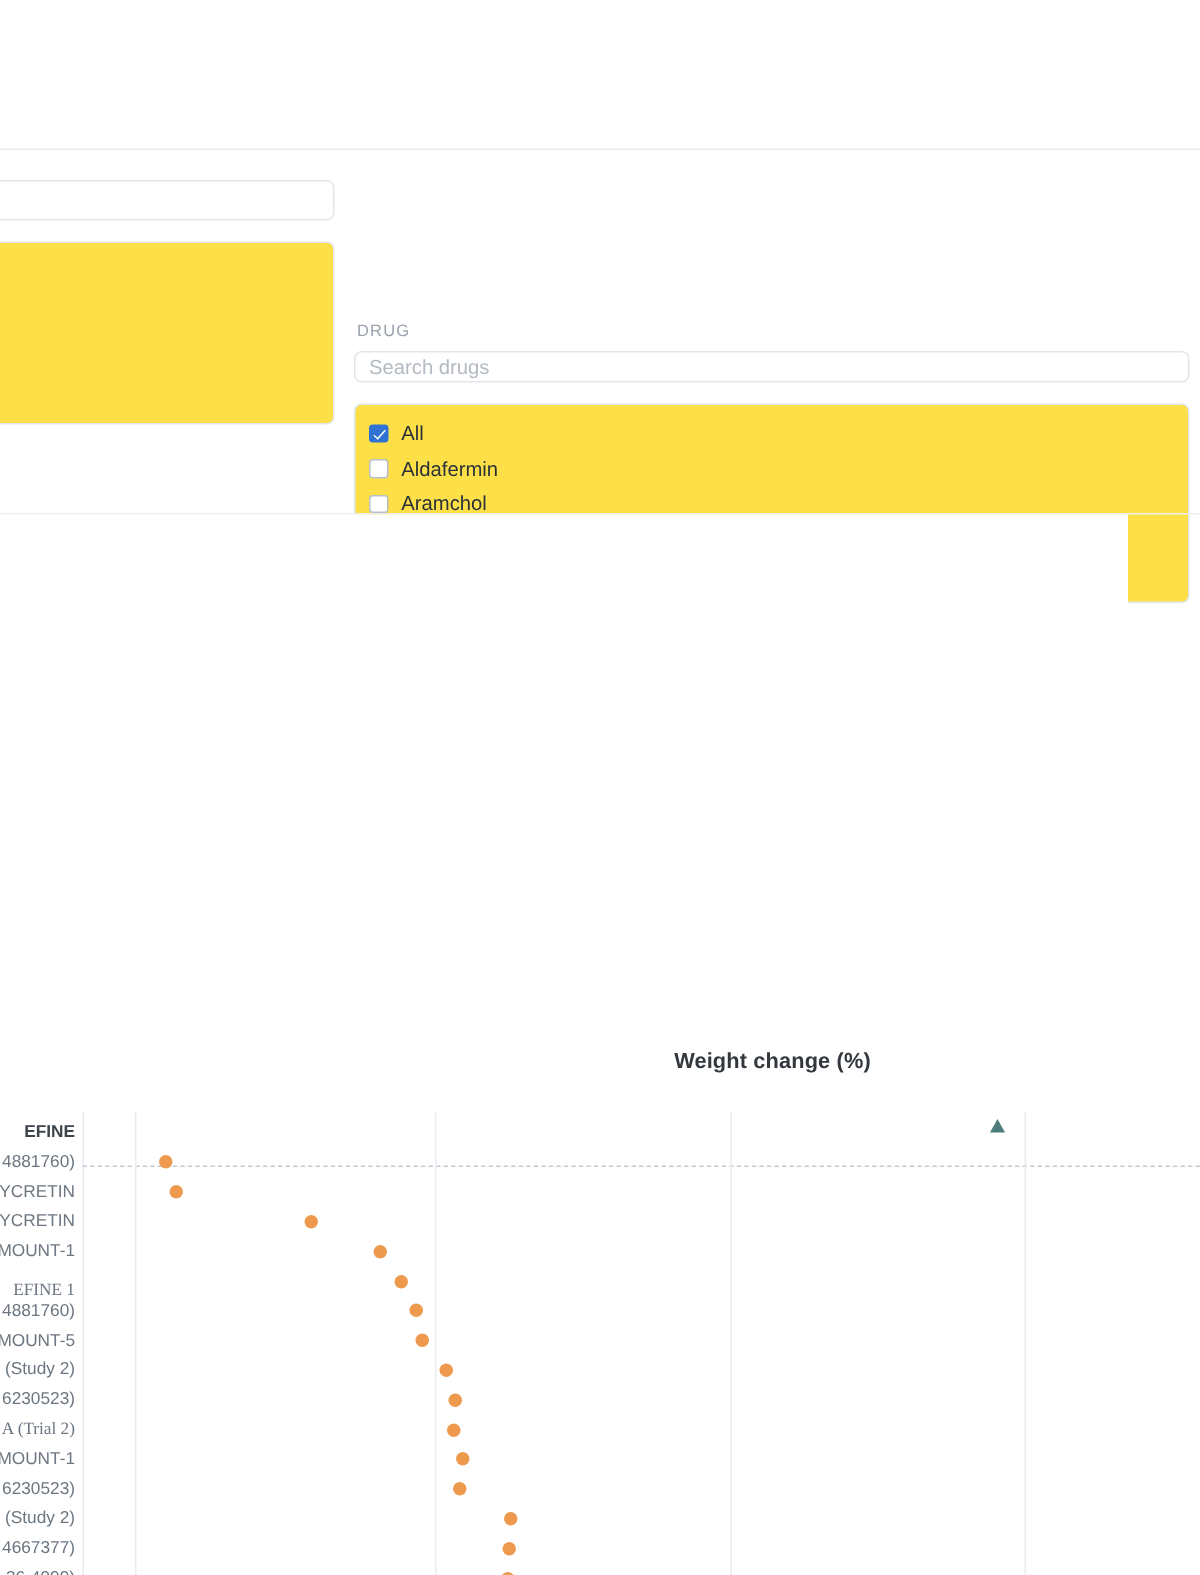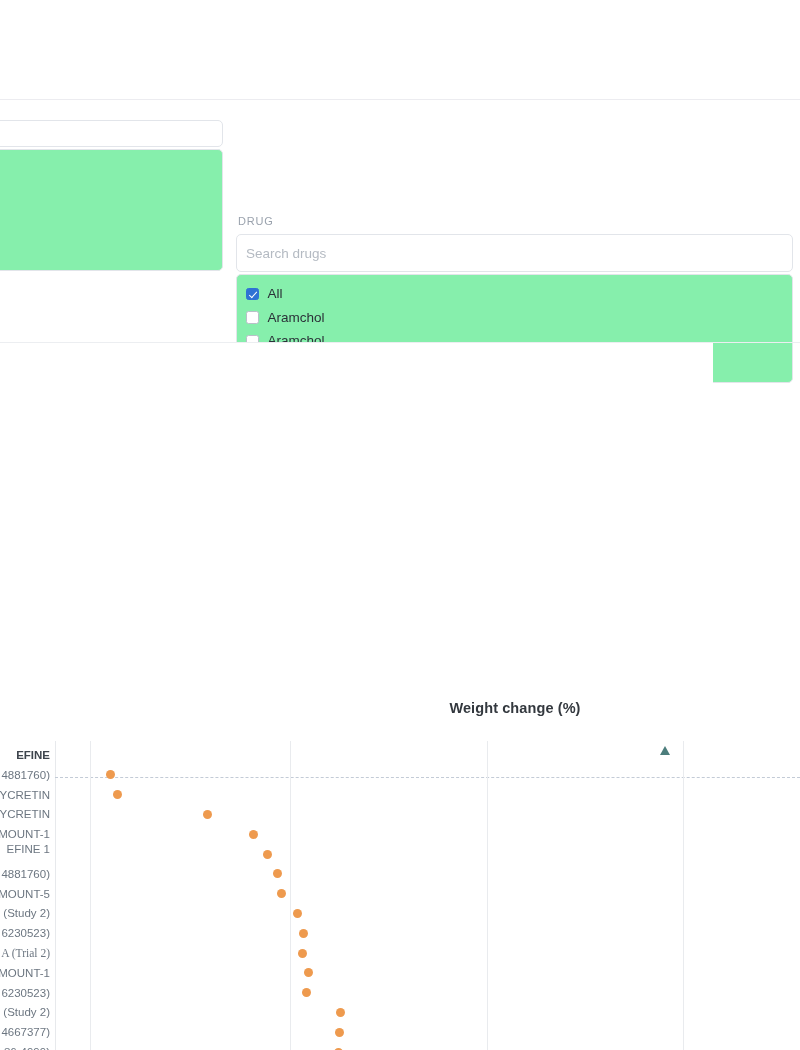--- a/index.html
+++ b/index.html
@@ -17,47 +17,47 @@
   
   #filter-bar{position:absolute;left:0;top:100px;width:800px;height:242px;background:#fff;}
   #divider-filters{position:absolute;left:0;top:342px;width:800px;height:1px;background:#eceef1;}
 
   .filter-col{position:absolute;top:0;}
   .filter-label{
     font-size:11px;letter-spacing:.07em;color:#9aa2ad;text-transform:uppercase;
     font-weight:400;line-height:14px;margin:0 0 6px 2px;
   }
   .search-box{
-    box-sizing:border-box;height:38px;border:1px solid #e2e5ea;border-radius:5px;
+    box-sizing:border-box;height:21px;border:1px solid #e2e5ea;border-radius:5px;
     background:#fff;display:flex;align-items:center;padding:0 9px;
   }
   .search-box .ph{font-size:13.5px;color:#b4bac2;}
   .opt-list{
-    box-sizing:border-box;border:1px solid #e2e5ea;border-radius:5px;background:#86efac;
-    margin-top:2px;padding:7px 9px 6px 9px;
+    box-sizing:border-box;border:1px solid #e2e5ea;border-radius:5px;background:#fde047;
+    margin-top:14px;padding:7px 9px 6px 9px;
   }
   .opt-row{display:flex;align-items:center;height:23.5px;}
   .cb{
     width:12.5px;height:12.5px;box-sizing:border-box;border:1.4px solid #b9bfc8;
     border-radius:2.5px;background:#fff;margin-right:9px;flex:none;position:relative;
   }
   .cb.checked{background:#2f72d4;border-color:#2f72d4;}
   .cb.checked::after{
     content:"";position:absolute;left:3.6px;top:1.1px;width:3.4px;height:7px;
     border:solid #fff;border-width:0 1.9px 1.9px 0;transform:rotate(42deg);
   }
   .opt-label{font-size:13.5px;color:#2b3138;line-height:1;}
 
   
   #left-col{left:-232px;width:455px;}
   #left-col .search-box{height:27px;}
   #left-col .opt-list{height:122px;}
 
   
-  #chart-panel{position:absolute;left:0;top:343px;width:713px;height:707px;background:#fff;}
+  #chart-panel{position:absolute;left:0;top:343px;width:713px;height:707px;background:#fff;padding-left:39px;}
   #chart-title{
     position:absolute;left:0;top:357px;width:1030px;text-align:center;
     font-size:14.5px;font-weight:700;color:#33383e;letter-spacing:.1px;
   }
 
   #plot{position:absolute;left:0;top:398px;width:800px;height:652px;}
 
   #label-col{position:absolute;left:0;top:0;width:55px;height:652px;}
   .row-label{
     position:absolute;right:5px;white-space:nowrap;font-size:11.5px;color:#6c7681;
@@ -100,20 +100,24 @@
     <div class="search-box">
       <span class="ph">Search drugs</span>
     </div>
     <div class="opt-list">
 
       <div class="opt-row">
         <span class="cb checked"></span>
         <span class="opt-label">All</span>
       </div>
 
+      <div class="opt-row">
+        <span class="cb"></span>
+        <span class="opt-label">Aldafermin</span>
+      </div>
 
       <div class="opt-row">
         <span class="cb"></span>
         <span class="opt-label">Aramchol</span>
       </div>
 
       <div class="opt-row">
         <span class="cb"></span>
         <span class="opt-label">Aramchol</span>
       </div>
@@ -131,21 +135,21 @@
 <div id="chart-panel">
   <div id="chart-title">Weight change (%)</div>
 
   <div id="plot">
     <div id="label-col">
         <div class="row-label pooled" style="top: 8px;">EFINE</div>
         <div class="row-label" style="top: 27.8px;">4881760)</div>
         <div class="row-label" style="top: 47.6px;">YCRETIN</div>
         <div class="row-label" style="top: 67.4px;">YCRETIN</div>
         <div class="row-label" style="top: 87.2px;">MOUNT-1</div>
-        <div class="row-label" style="top: 102px;">EFINE 1</div>
+        <div class="row-label" style="top: 113px; font-family: Liberation Serif, serif;">EFINE 1</div>
         <div class="row-label" style="top: 126.8px;">4881760)</div>
         <div class="row-label" style="top: 146.6px;">MOUNT-5</div>
         <div class="row-label" style="top: 166.4px;">(Study 2)</div>
         <div class="row-label" style="top: 186.2px;">6230523)</div>
         <div class="row-label" style="top: 206px; font-family: Liberation Serif, serif;">A (Trial 2)</div>
         <div class="row-label" style="top: 225.8px;">MOUNT-1</div>
         <div class="row-label" style="top: 245.6px;">6230523)</div>
         <div class="row-label" style="top: 265.4px;">(Study 2)</div>
         <div class="row-label" style="top: 285.2px; text-align: right;">4667377)</div>
         <div class="row-label" style="top: 305px;">36-4999)</div>

